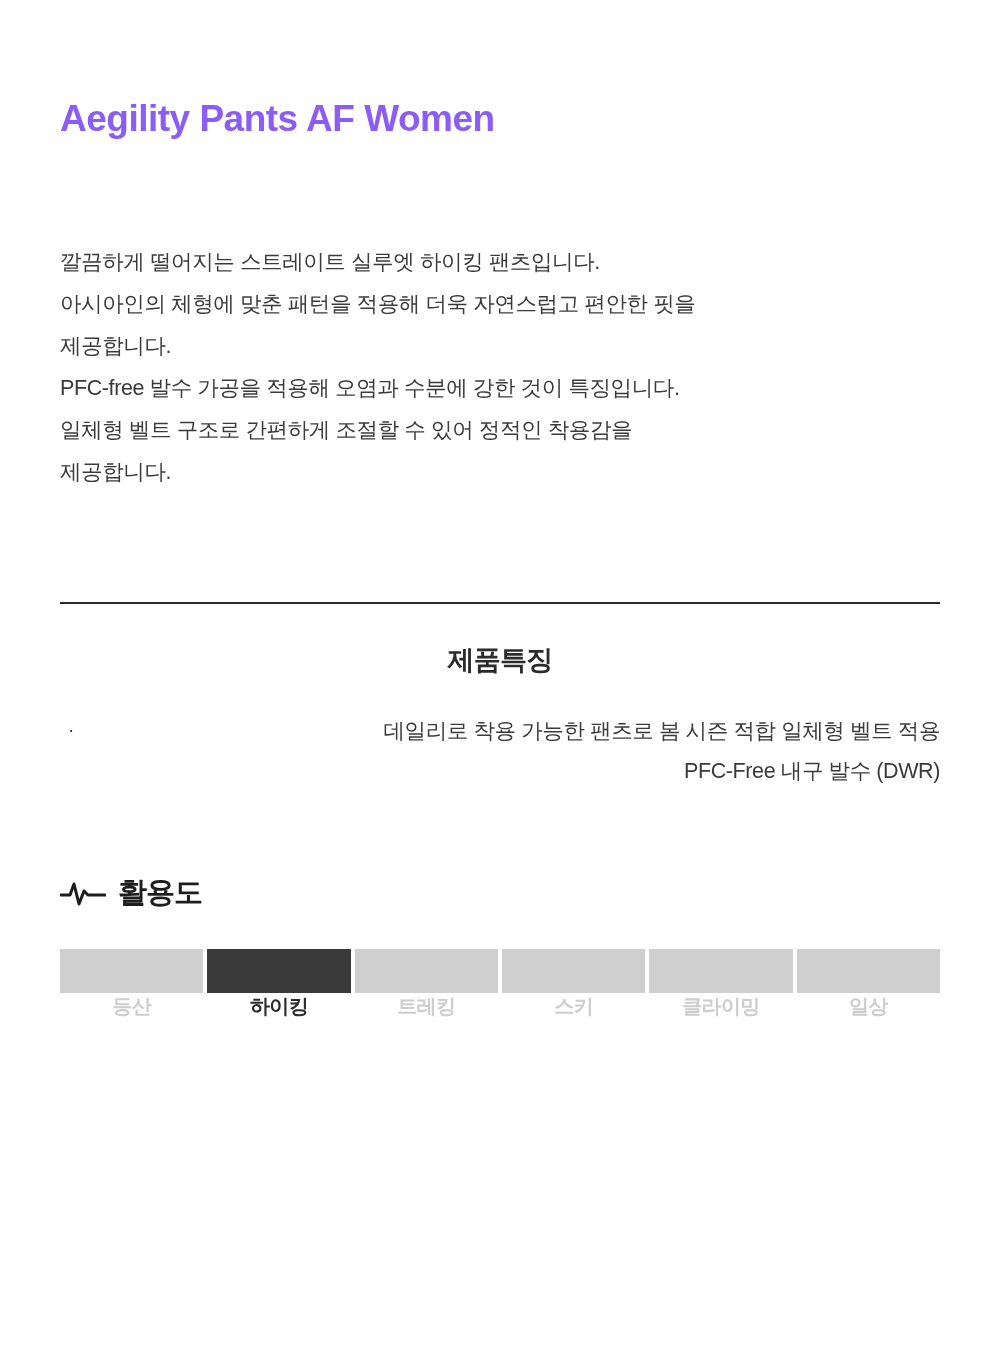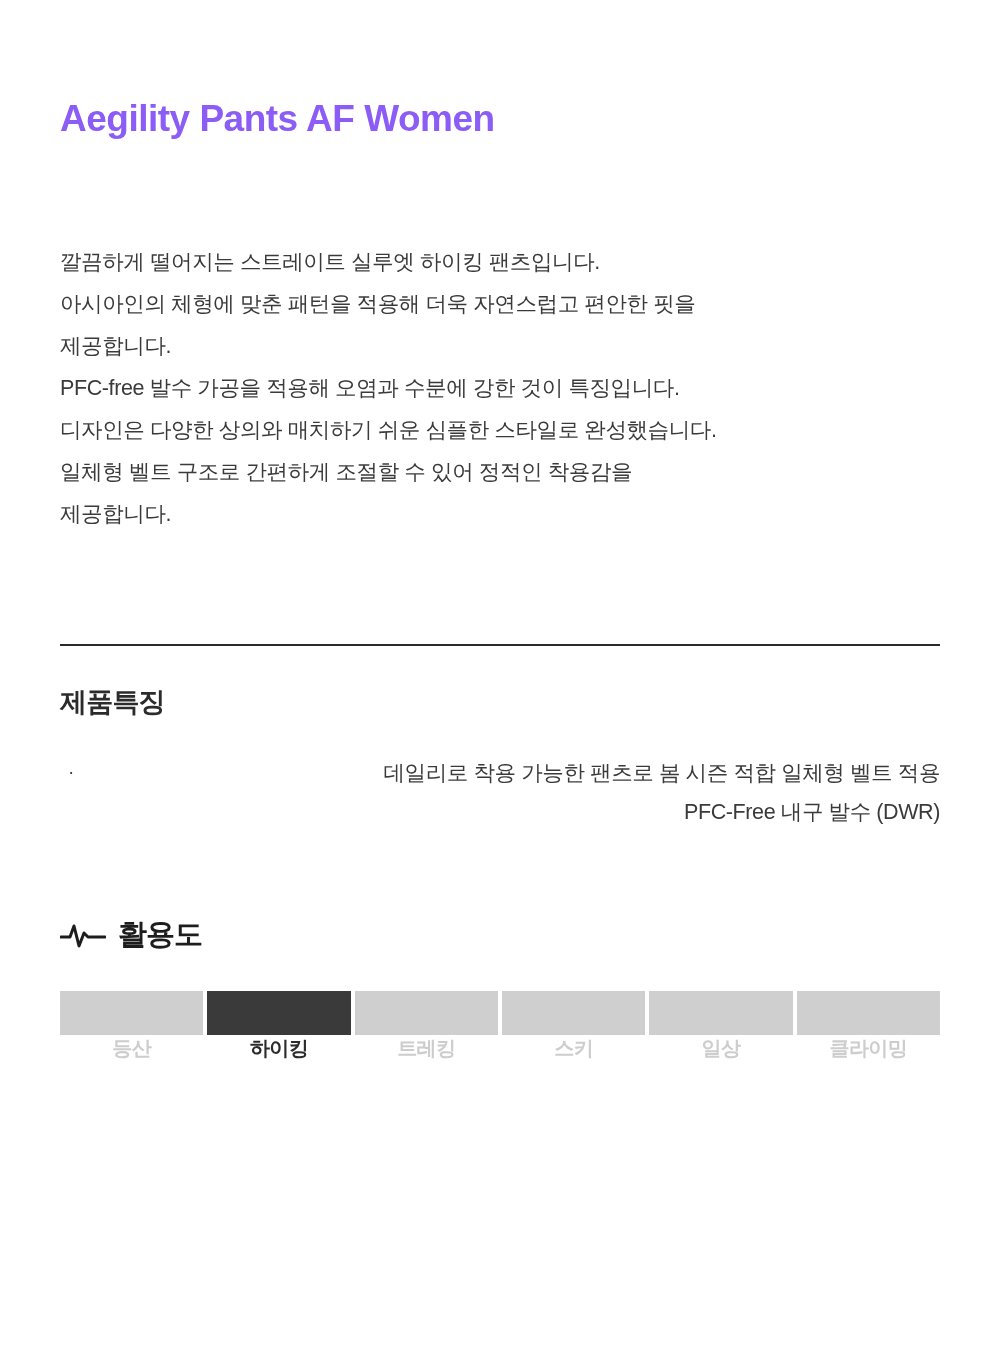--- a/index.html
+++ b/index.html
@@ -53,20 +53,21 @@
     margin-top: 108px;
     border-top: 2px solid #2b2b2b;
     width: 880px;
   }
   .section-title {
     margin-top: 38px;
     font-size: 27px;
     font-weight: bold;
     color: #2b2b2b;
     letter-spacing: -0.8px;
+    text-align: center;
   }
   .feature-list {
     margin-top: 34px;
     list-style: none;
     padding: 0;
   }
   .feature-item {
     display: flex;
     align-items: flex-start;
     font-size: 21.5px;
@@ -140,21 +141,20 @@
 
   <div class="title-block">
     <h1 class="title-en">Aegility Pants AF Women</h1>
   </div>
 
   <div class="description">
     <div>깔끔하게 떨어지는 스트레이트 실루엣 하이킹 팬츠입니다.</div>
     <div>아시아인의 체형에 맞춘 패턴을 적용해 더욱 자연스럽고 편안한 핏을</div>
     <div>제공합니다.</div>
     <div>PFC-free 발수 가공을 적용해 오염과 수분에 강한 것이 특징입니다.</div>
-    <div>디자인은 다양한 상의와 매치하기 쉬운 심플한 스타일로 완성했습니다.</div>
     <div>일체형 벨트 구조로 간편하게 조절할 수 있어 정적인 착용감을</div>
     <div>제공합니다.</div>
   </div>
 
   <div class="divider"></div>
 
   <div class="section-title">제품특징</div>
 
   <ul class="feature-list">
     <li class="feature-item">
@@ -187,21 +187,21 @@
     <div class="usage-col">
       <div class="usage-bar"></div>
       <div class="usage-label">트레킹</div>
     </div>
     <div class="usage-col">
       <div class="usage-bar"></div>
       <div class="usage-label">스키</div>
     </div>
     <div class="usage-col">
       <div class="usage-bar"></div>
+      <div class="usage-label">클라이밍</div>
+    </div>
+    <div class="usage-col">
+      <div class="usage-bar"></div>
       <div class="usage-label">일상</div>
     </div>
-    <div class="usage-col">
-      <div class="usage-bar"></div>
-      <div class="usage-label">클라이밍</div>
-    </div>
   </div>
 
 </div>
 
 </body></html>

